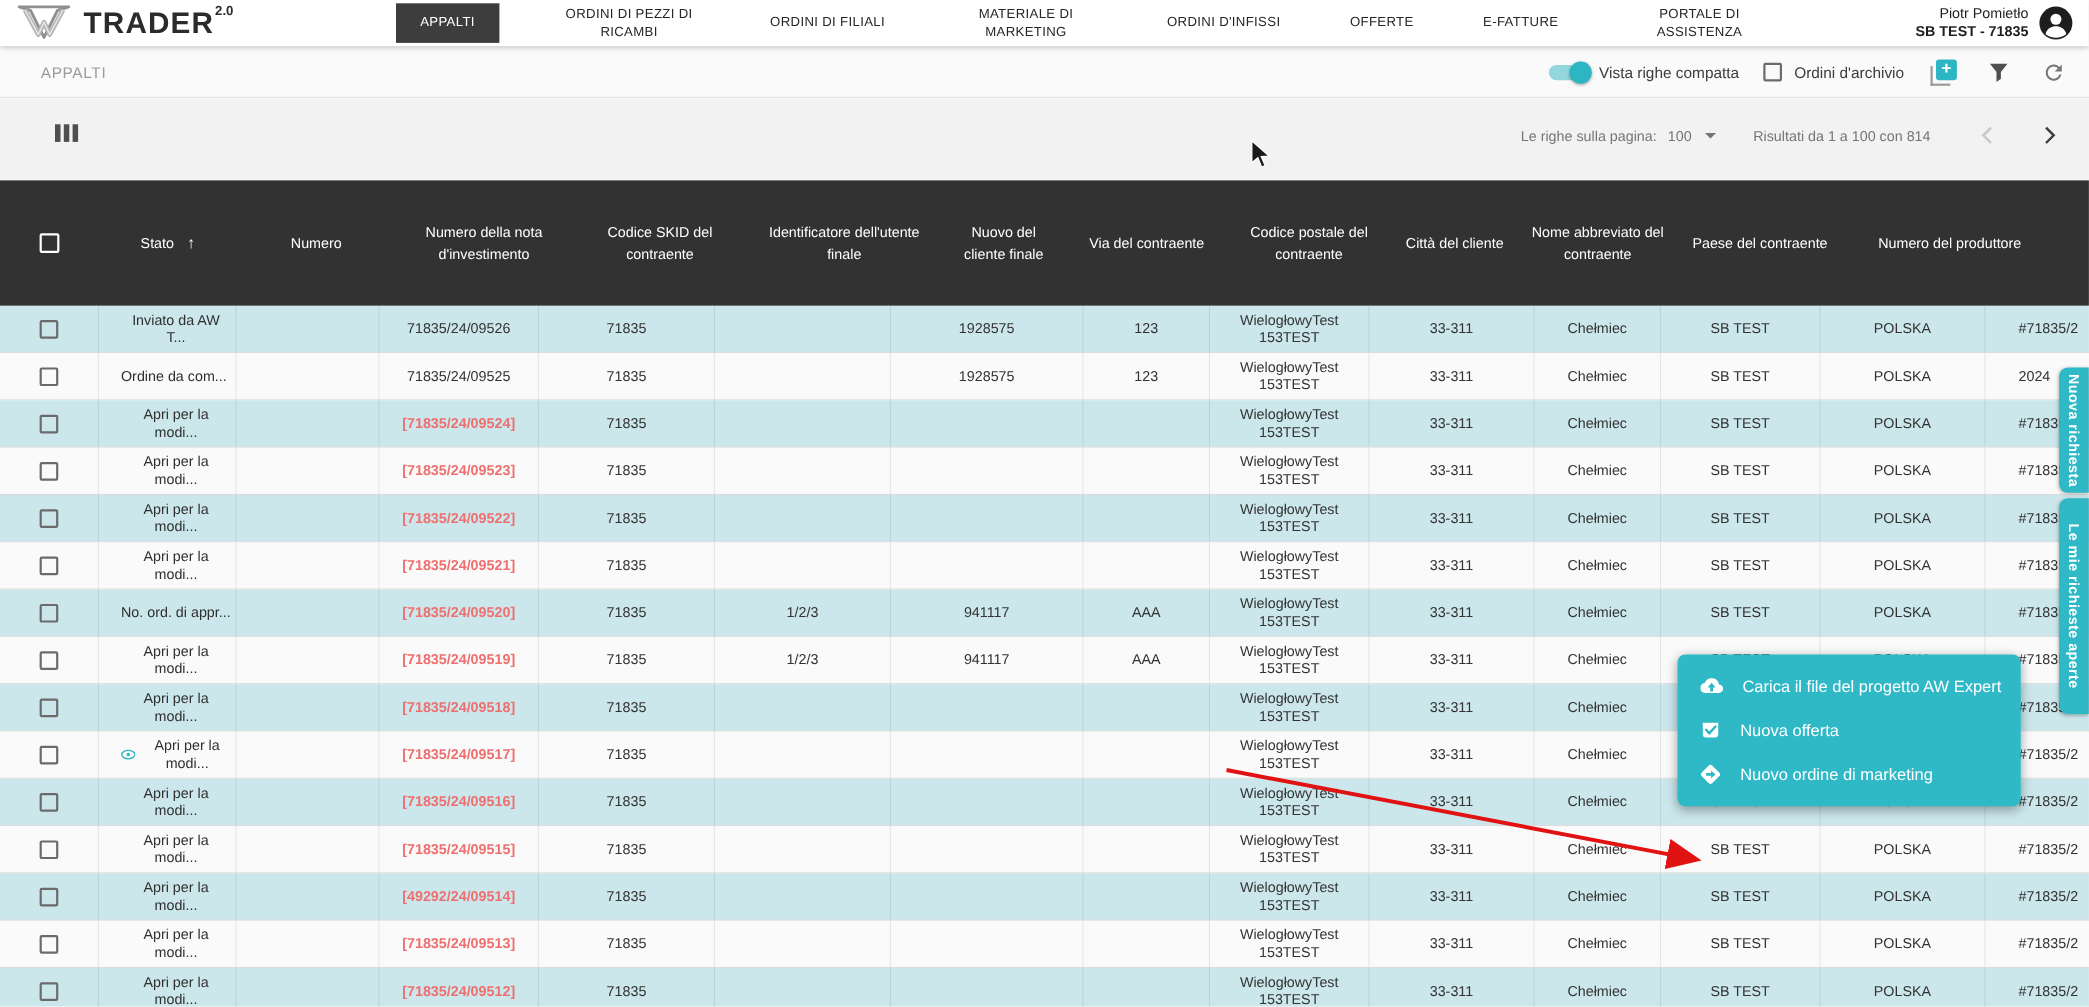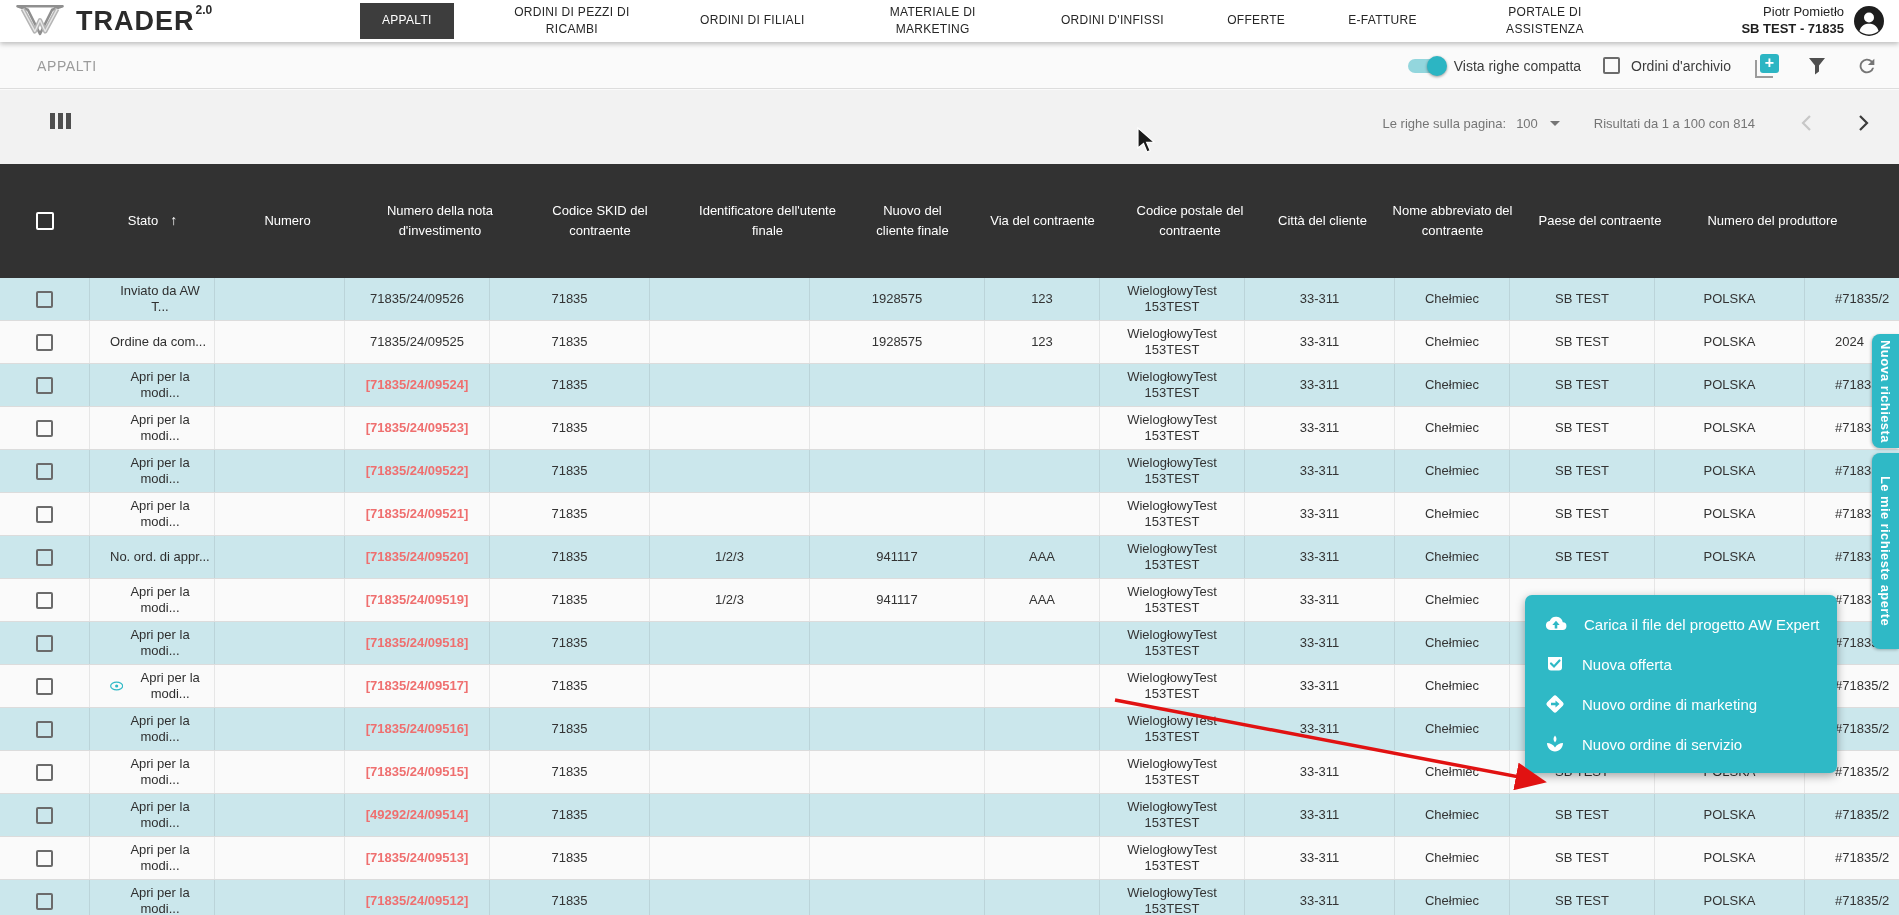--- a/index.html
+++ b/index.html
@@ -532,29 +532,20 @@
       </div>
       <div class="popup-item">
         <span style="display: flex;">
           <svg width="20" height="20" viewBox="0 0 20 20">
             <rect x="3.2" y="3.2" width="13.6" height="13.6" rx="2.5" transform="rotate(45 10 10)" fill="#fff"></rect>
             <path d="M10.5,6.5 L14.5,10 L10.5,13.5 v-2.3 H6 v-2.4 h4.5 Z" fill="#2fb9c6"></path>
           </svg>
         </span>
         <span>Nuovo ordine di marketing</span>
       </div>
-      <div class="popup-item">
-        <span style="display: flex;">
-          <svg width="20" height="20" viewBox="0 0 20 20">
-            <path d="M10,1.5 C12,3.6 12,6.4 10,8.5 C8,6.4 8,3.6 10,1.5 Z" fill="#fff"></path>
-            <path d="M2,9 C5.2,9 8.3,10.6 10,13.6 C11.7,10.6 14.8,9 18,9 C18,13.8 14.4,17.5 10,17.5 C5.6,17.5 2,13.8 2,9 Z" fill="#fff"></path>
-          </svg>
-        </span>
-        <span>Nuovo ordine di servizio</span>
-      </div>
     </div>
 
   <svg class="overlay-svg">
     <defs>
       <marker id="arrowhead" markerWidth="9" markerHeight="8" refX="7" refY="4" orient="auto">
         <polygon points="0 0, 9 4, 0 8" fill="#e11212"></polygon>
       </marker>
     </defs>
     <line x1="1115" y1="700" x2="1540" y2="781" stroke="#e11212" stroke-width="3.5" marker-end="url(#arrowhead)"></line>
     <path d="M1138,128 l0,20 5.5,-4.5 3.5,8.5 3.2,-1.4 -3.6,-8.3 7.4,-0.3 Z" fill="#1a1a1a" stroke="#ffffff" stroke-width="1.2"></path>

